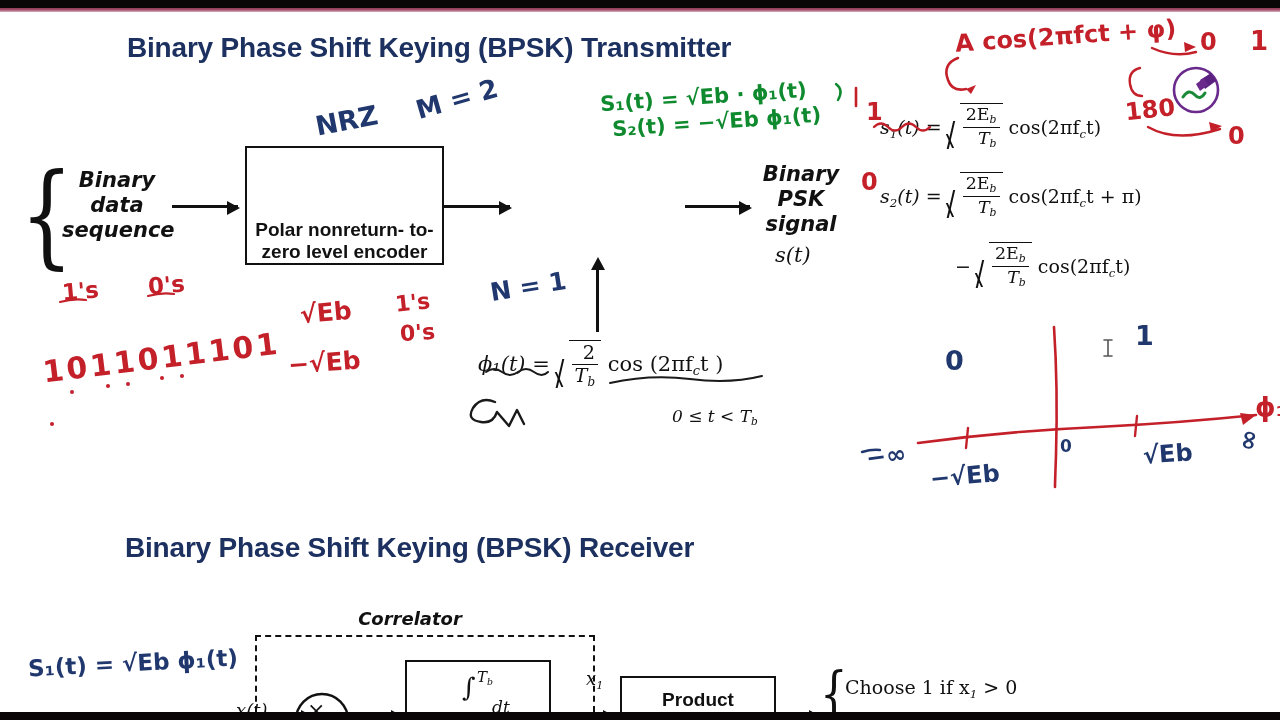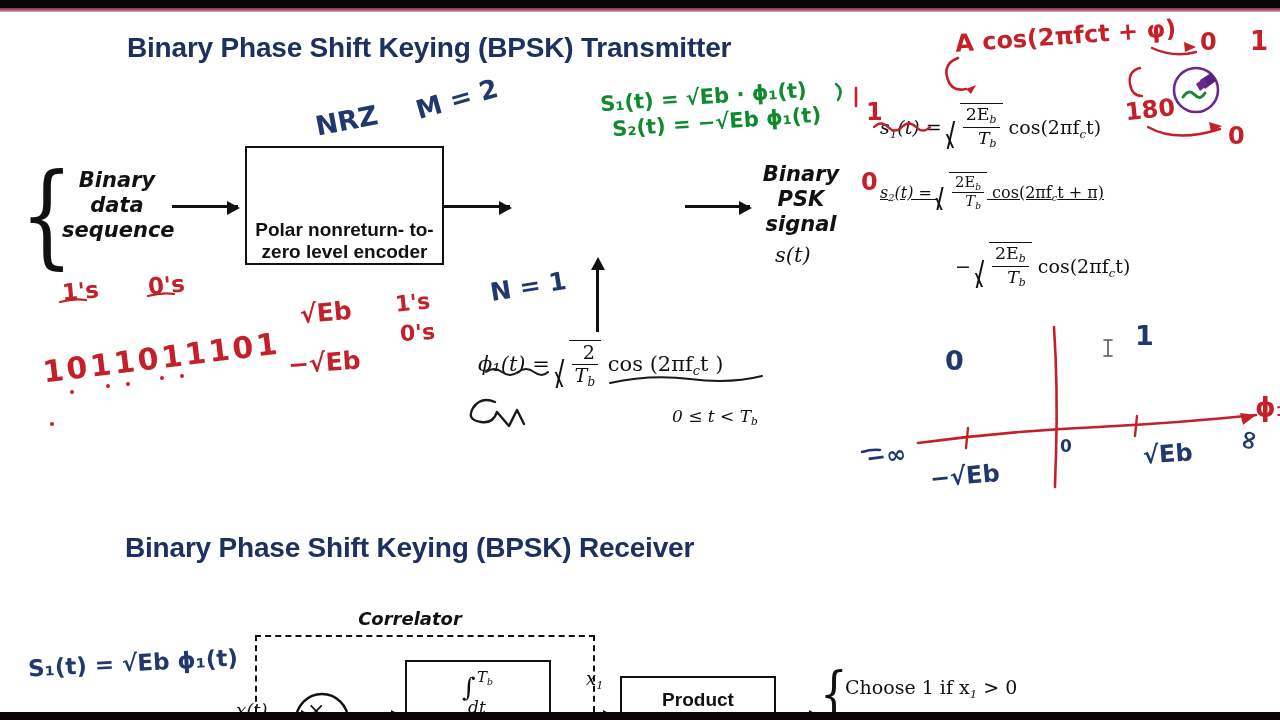--- a/index.html
+++ b/index.html
@@ -147,21 +147,21 @@
       <span class="inner">
         <span class="frac">
           <span class="num up"><span>2E</span><span class="sub">b</span></span>
           <span class="den"><span>T</span><span class="sub">b</span></span>
         </span>
       </span>
     </span>
     <span class="up"><span>cos(2πf</span><span class="sub">c</span><span>t)</span></span>
   </div>
 
-  <div class="math" style="left:880px;top:172px;font-size:16px;text-decoration:underline;">
+  <div class="math" style="left:880px;top:172px;font-size:19px;">
     <span><span>s</span><span class="sub">2</span><span>(t) =</span></span>
     <span class="radical">
       <span class="inner">
         <span class="frac">
           <span class="num up"><span>2E</span><span class="sub">b</span></span>
           <span class="den"><span>T</span><span class="sub">b</span></span>
         </span>
       </span>
     </span>
     <span class="up"><span>cos(2πf</span><span class="sub">c</span><span>t + π)</span></span>
@@ -188,21 +188,21 @@
 
   <div class="arrow" style="left:272px;top:714px;width:40px;"></div>
 
   <div class="math" style="left:307px;top:698px;font-size:22px;font-style:normal;">×</div>
 
   <div class="arrow" style="left:350px;top:714px;width:52px;"></div>
 
   <div class="blk" style="left:405px;top:660px;width:142px;height:60px;border-bottom:none;"></div>
   <div class="math" style="left:462px;top:672px;font-size:26px;font-style:normal;">∫</div>
   <div class="math" style="left:477px;top:668px;font-size:15px;"><span>T</span><span class="sub">b</span></div>
-  <div class="math" style="left:468px;top:697px;font-size:17px;">dt</div>
+  <div class="math" style="left:492px;top:697px;font-size:17px;">dt</div>
 
   <div class="arrow" style="left:556px;top:714px;width:58px;"></div>
   <div class="math" style="left:586px;top:668px;font-size:18px;"><span>x</span><span class="sub">1</span></div>
 
   <div class="blk" style="left:620px;top:676px;width:152px;height:44px;border-bottom:none;font-size:19px;font-weight:bold;">
     <span>Product</span>
   </div>
 
   <div class="arrow" style="left:778px;top:714px;width:42px;"></div>
 

